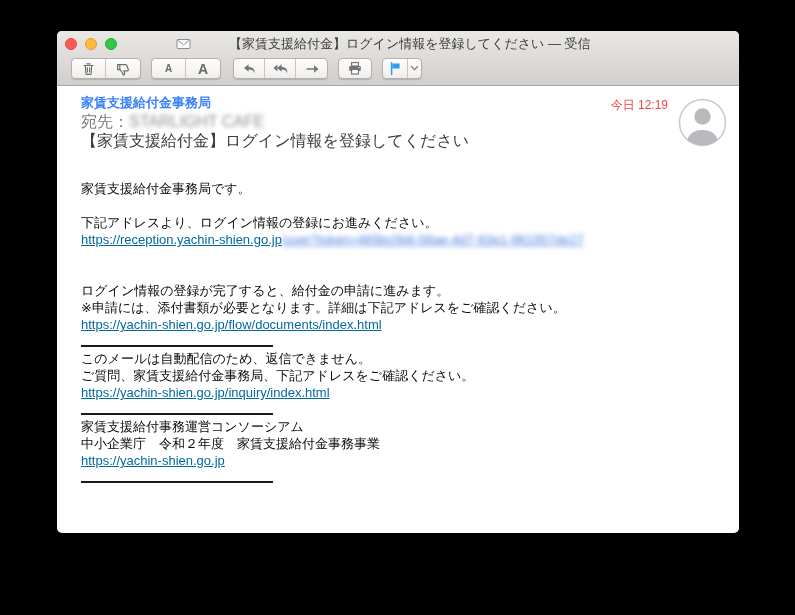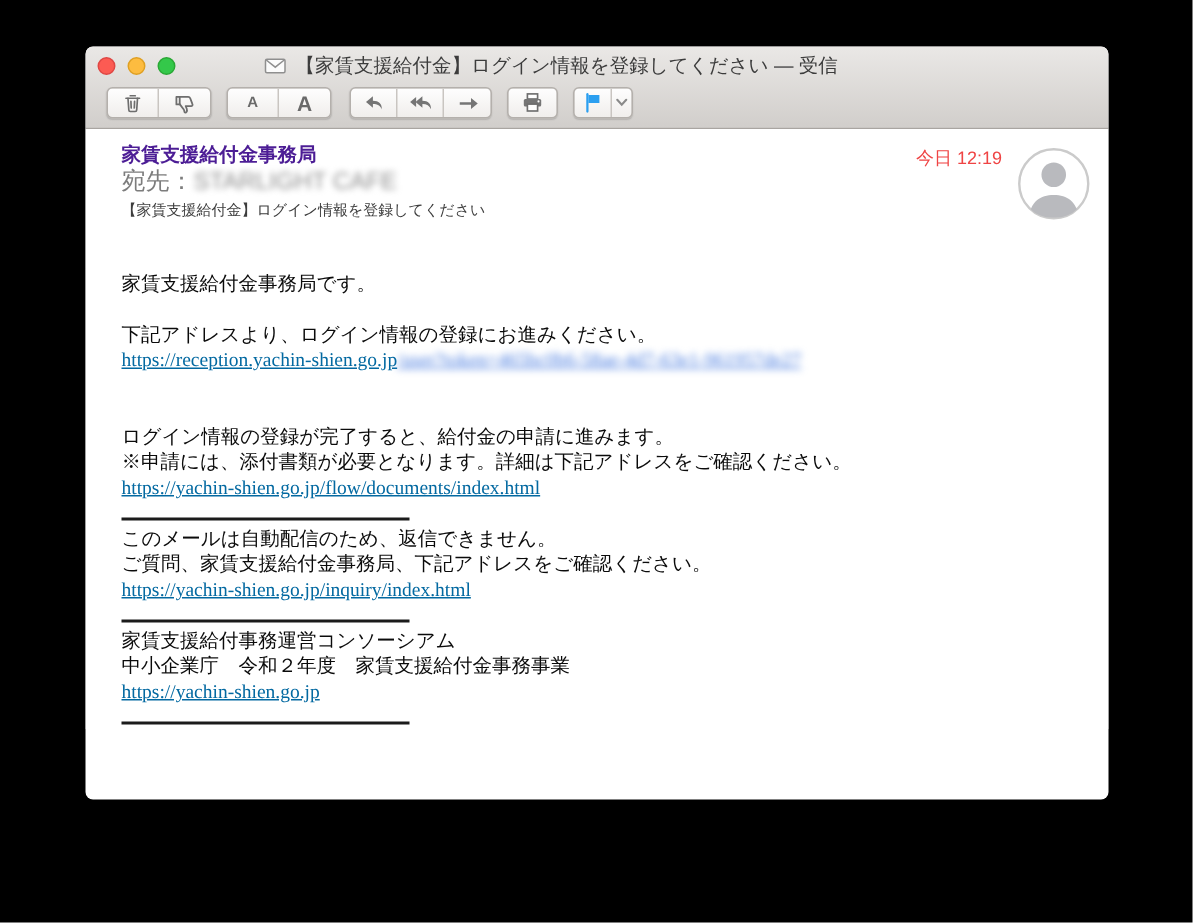--- a/index.html
+++ b/index.html
@@ -18,48 +18,48 @@
     height:55px;background:linear-gradient(#eae8e6,#d1cecb);
     border-bottom:1px solid #a9a5a1;box-sizing:border-box;position:relative;
   }
   .titlebar{height:24px;position:relative;}
   .traffic{position:absolute;left:8px;top:7px;display:flex;gap:8px;}
   .dot{width:12px;height:12px;border-radius:50%;box-sizing:border-box;}
   .dot.red{background:#fc5b53;border:1px solid #df4744;}
   .dot.yellow{background:#fdbc40;border:1px solid #dfa023;}
   .dot.green{background:#34c84a;border:1px solid #2aa835;}
   .titleblock{position:absolute;left:119px;top:4px;display:flex;align-items:center;gap:6px;}
-  .titletext{font-size:13px;color:#3c3c3c;white-space:nowrap;}
+  .titletext{font-size:13px;color:#3c3c3c;white-space:nowrap;margin-left:32px;}
   
   .toolbar{height:31px;display:flex;align-items:flex-start;padding-left:14px;}
   .tgroup{
     margin-top:3px;display:flex;height:21px;box-sizing:border-box;
     border:1px solid #b4b0ac;border-radius:4px;
     background:linear-gradient(#fefefe,#f0eeec);
     box-shadow:0 1px 1px rgba(0,0,0,.15);
     overflow:hidden;
   }
   .tbtn{
     display:flex;align-items:center;justify-content:center;
     border-right:1px solid #c9c5c1;height:100%;box-sizing:border-box;
   }
   .tbtn:last-child{border-right:none;}
   .fontA-small{font-size:10px;color:#6a6a6a;font-weight:bold;}
   .fontA-big{font-size:14px;color:#6a6a6a;font-weight:bold;}
   
   .mailheader{position:relative;height:93px;padding:9px 24px 0;box-sizing:border-box;background:#fff;}
-  .from{font-size:13px;font-weight:bold;color:#4c1d95;line-height:15px;}
+  .from{font-size:13px;font-weight:bold;color:#3b82f6;line-height:15px;}
   .toline{font-size:16px;color:#7d7d7d;line-height:15px;margin-top:4px;}
   .toval{color:#8f8f8f;filter:blur(2.3px);}
-  .subj{font-size:10px;color:#3d3d3d;line-height:15px;margin-top:4px;}
+  .subj{font-size:16px;color:#3d3d3d;line-height:15px;margin-top:4px;}
   .date{position:absolute;top:11px;right:71px;font-size:12px;color:#ef4444;}
   .avatar{position:absolute;top:12px;left:621px;width:49px;height:49px;}
   
   .mailbody{padding:1px 24px 0;font-size:13px;line-height:17px;color:#0b0b0b;background:#fff;}
-  .line{height:17px;white-space:nowrap;font-family:Liberation Serif, serif;}
+  .line{height:17px;white-space:nowrap;}
   .line a{color:#0369a1;text-decoration:underline;}
   .blurseg{color:#4a7de0;filter:blur(2.6px);text-decoration:underline;}
   .line.bar span{display:inline-block;width:192px;height:12px;border-bottom:2px solid #1b1b1b;}
   svg{display:block;}
 </style>
 </head>
 <body>
 
 <div class="window">
 

